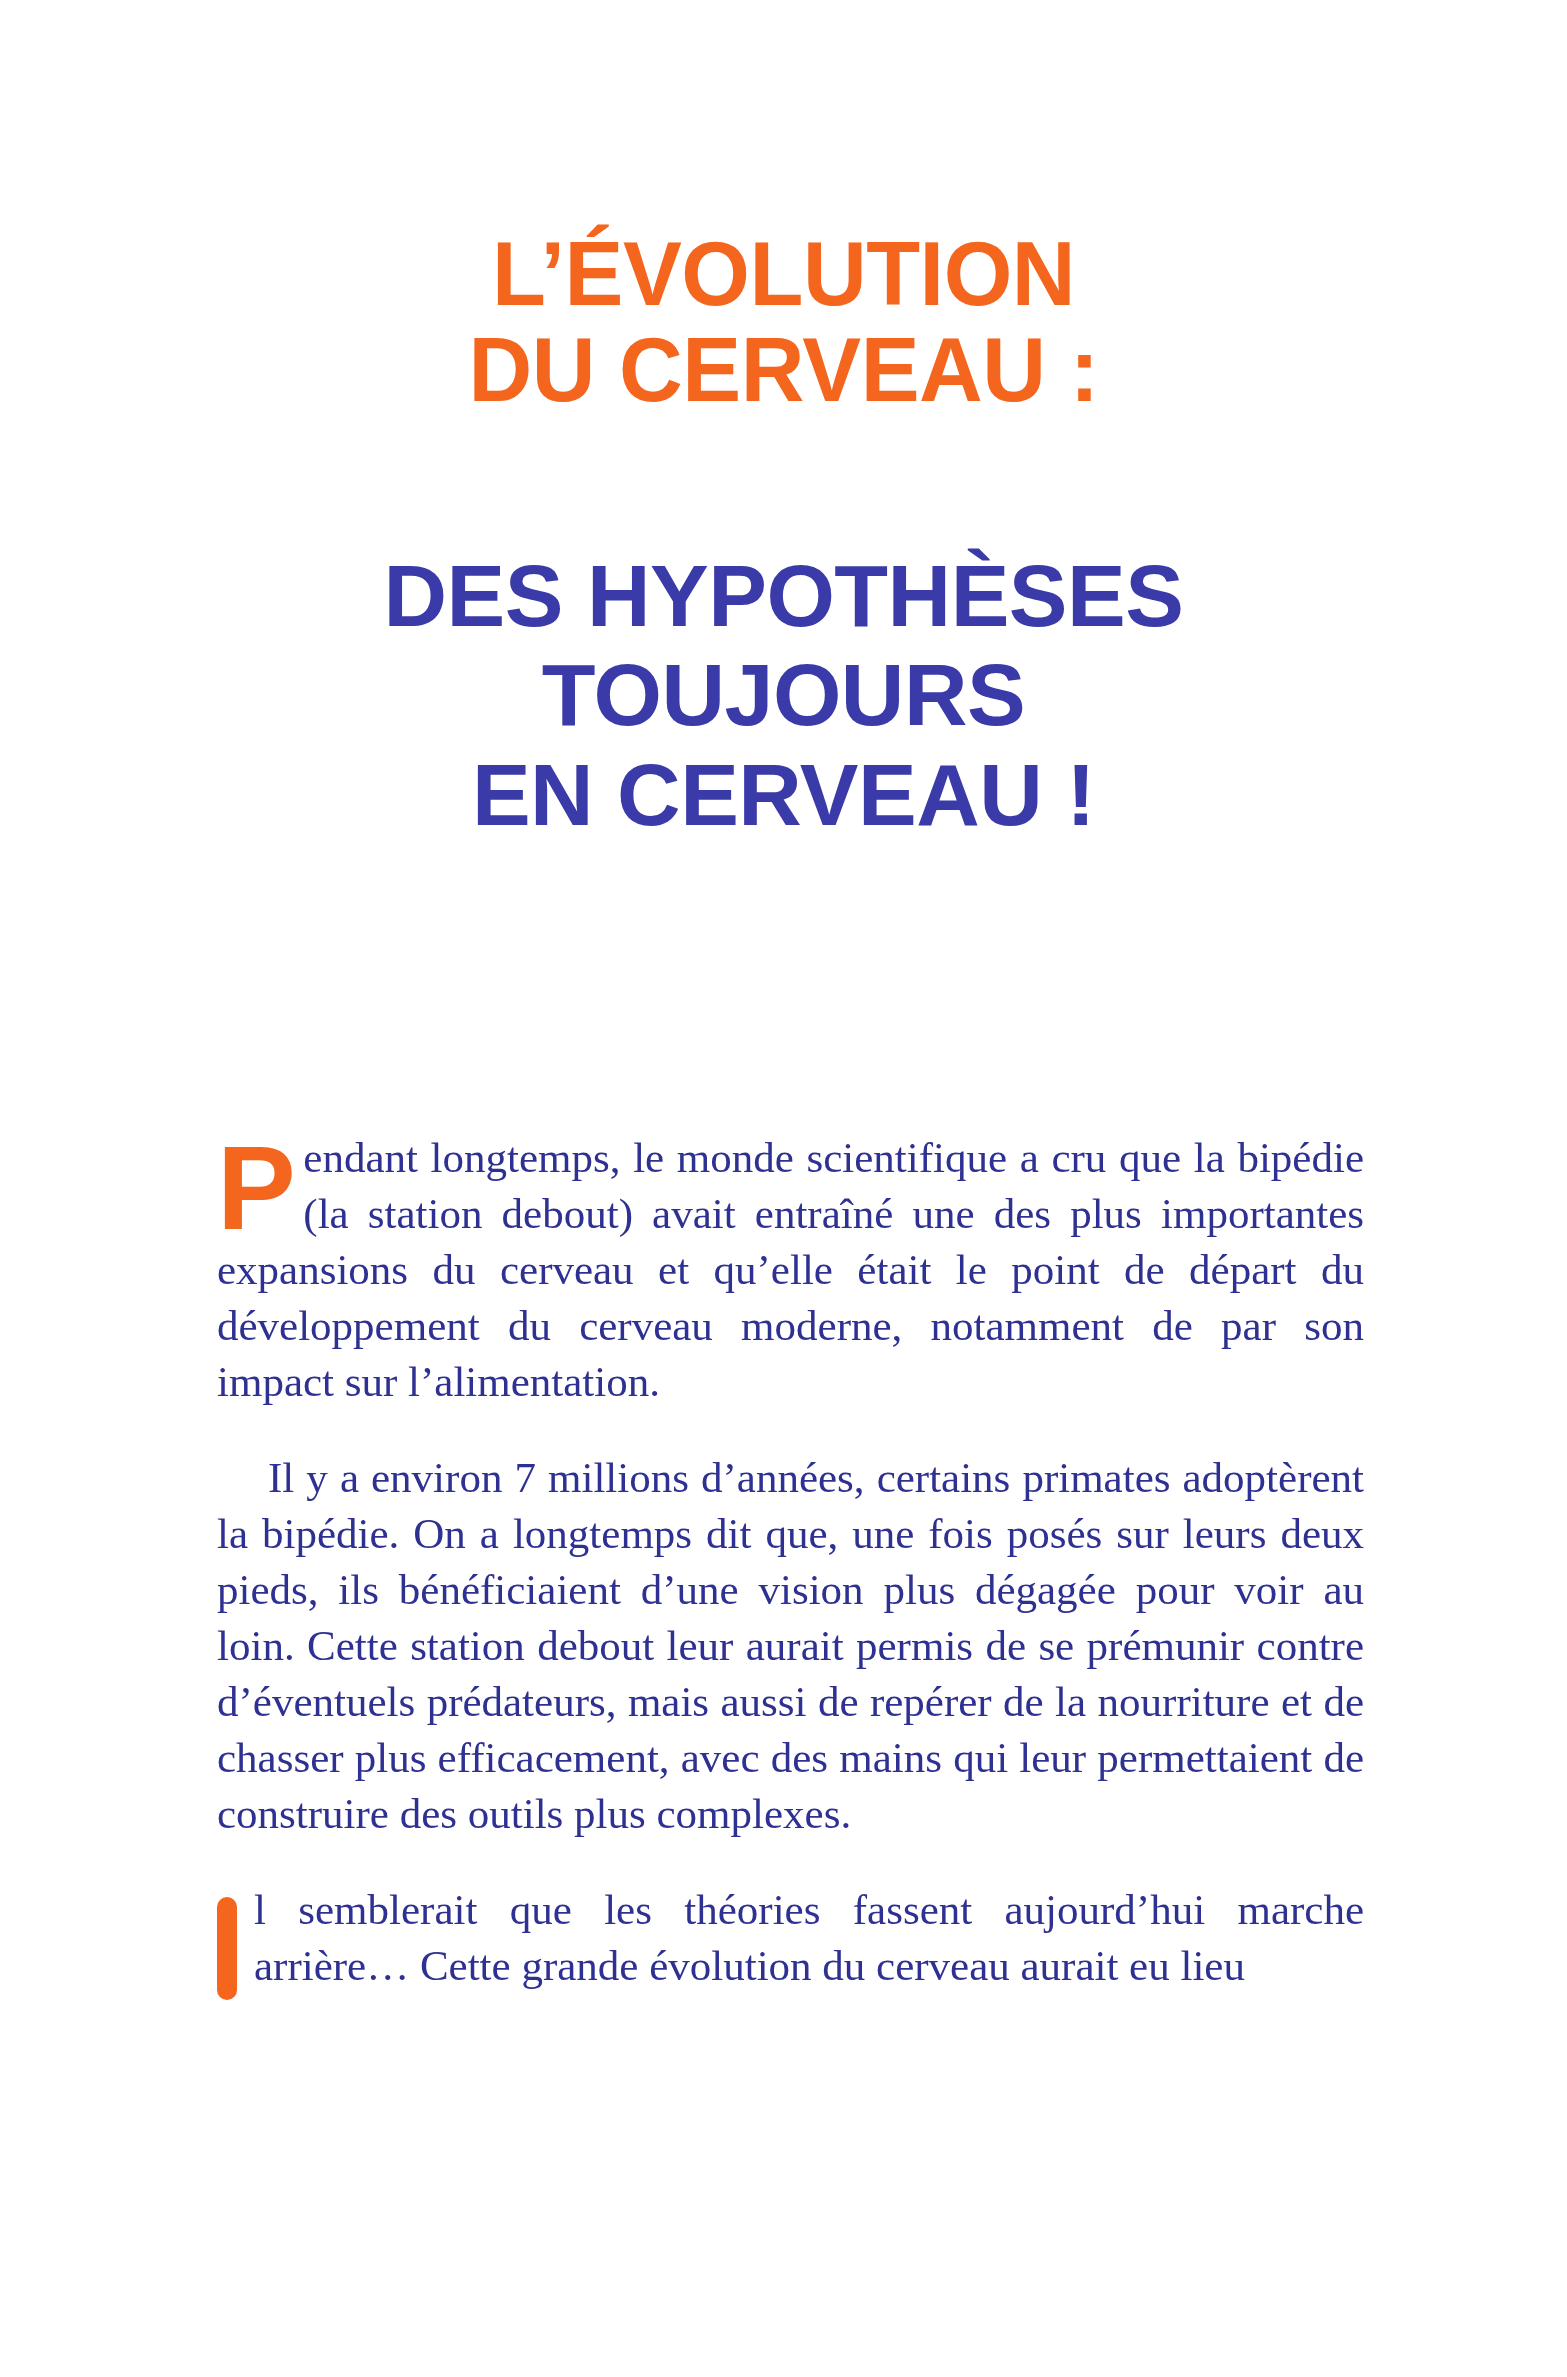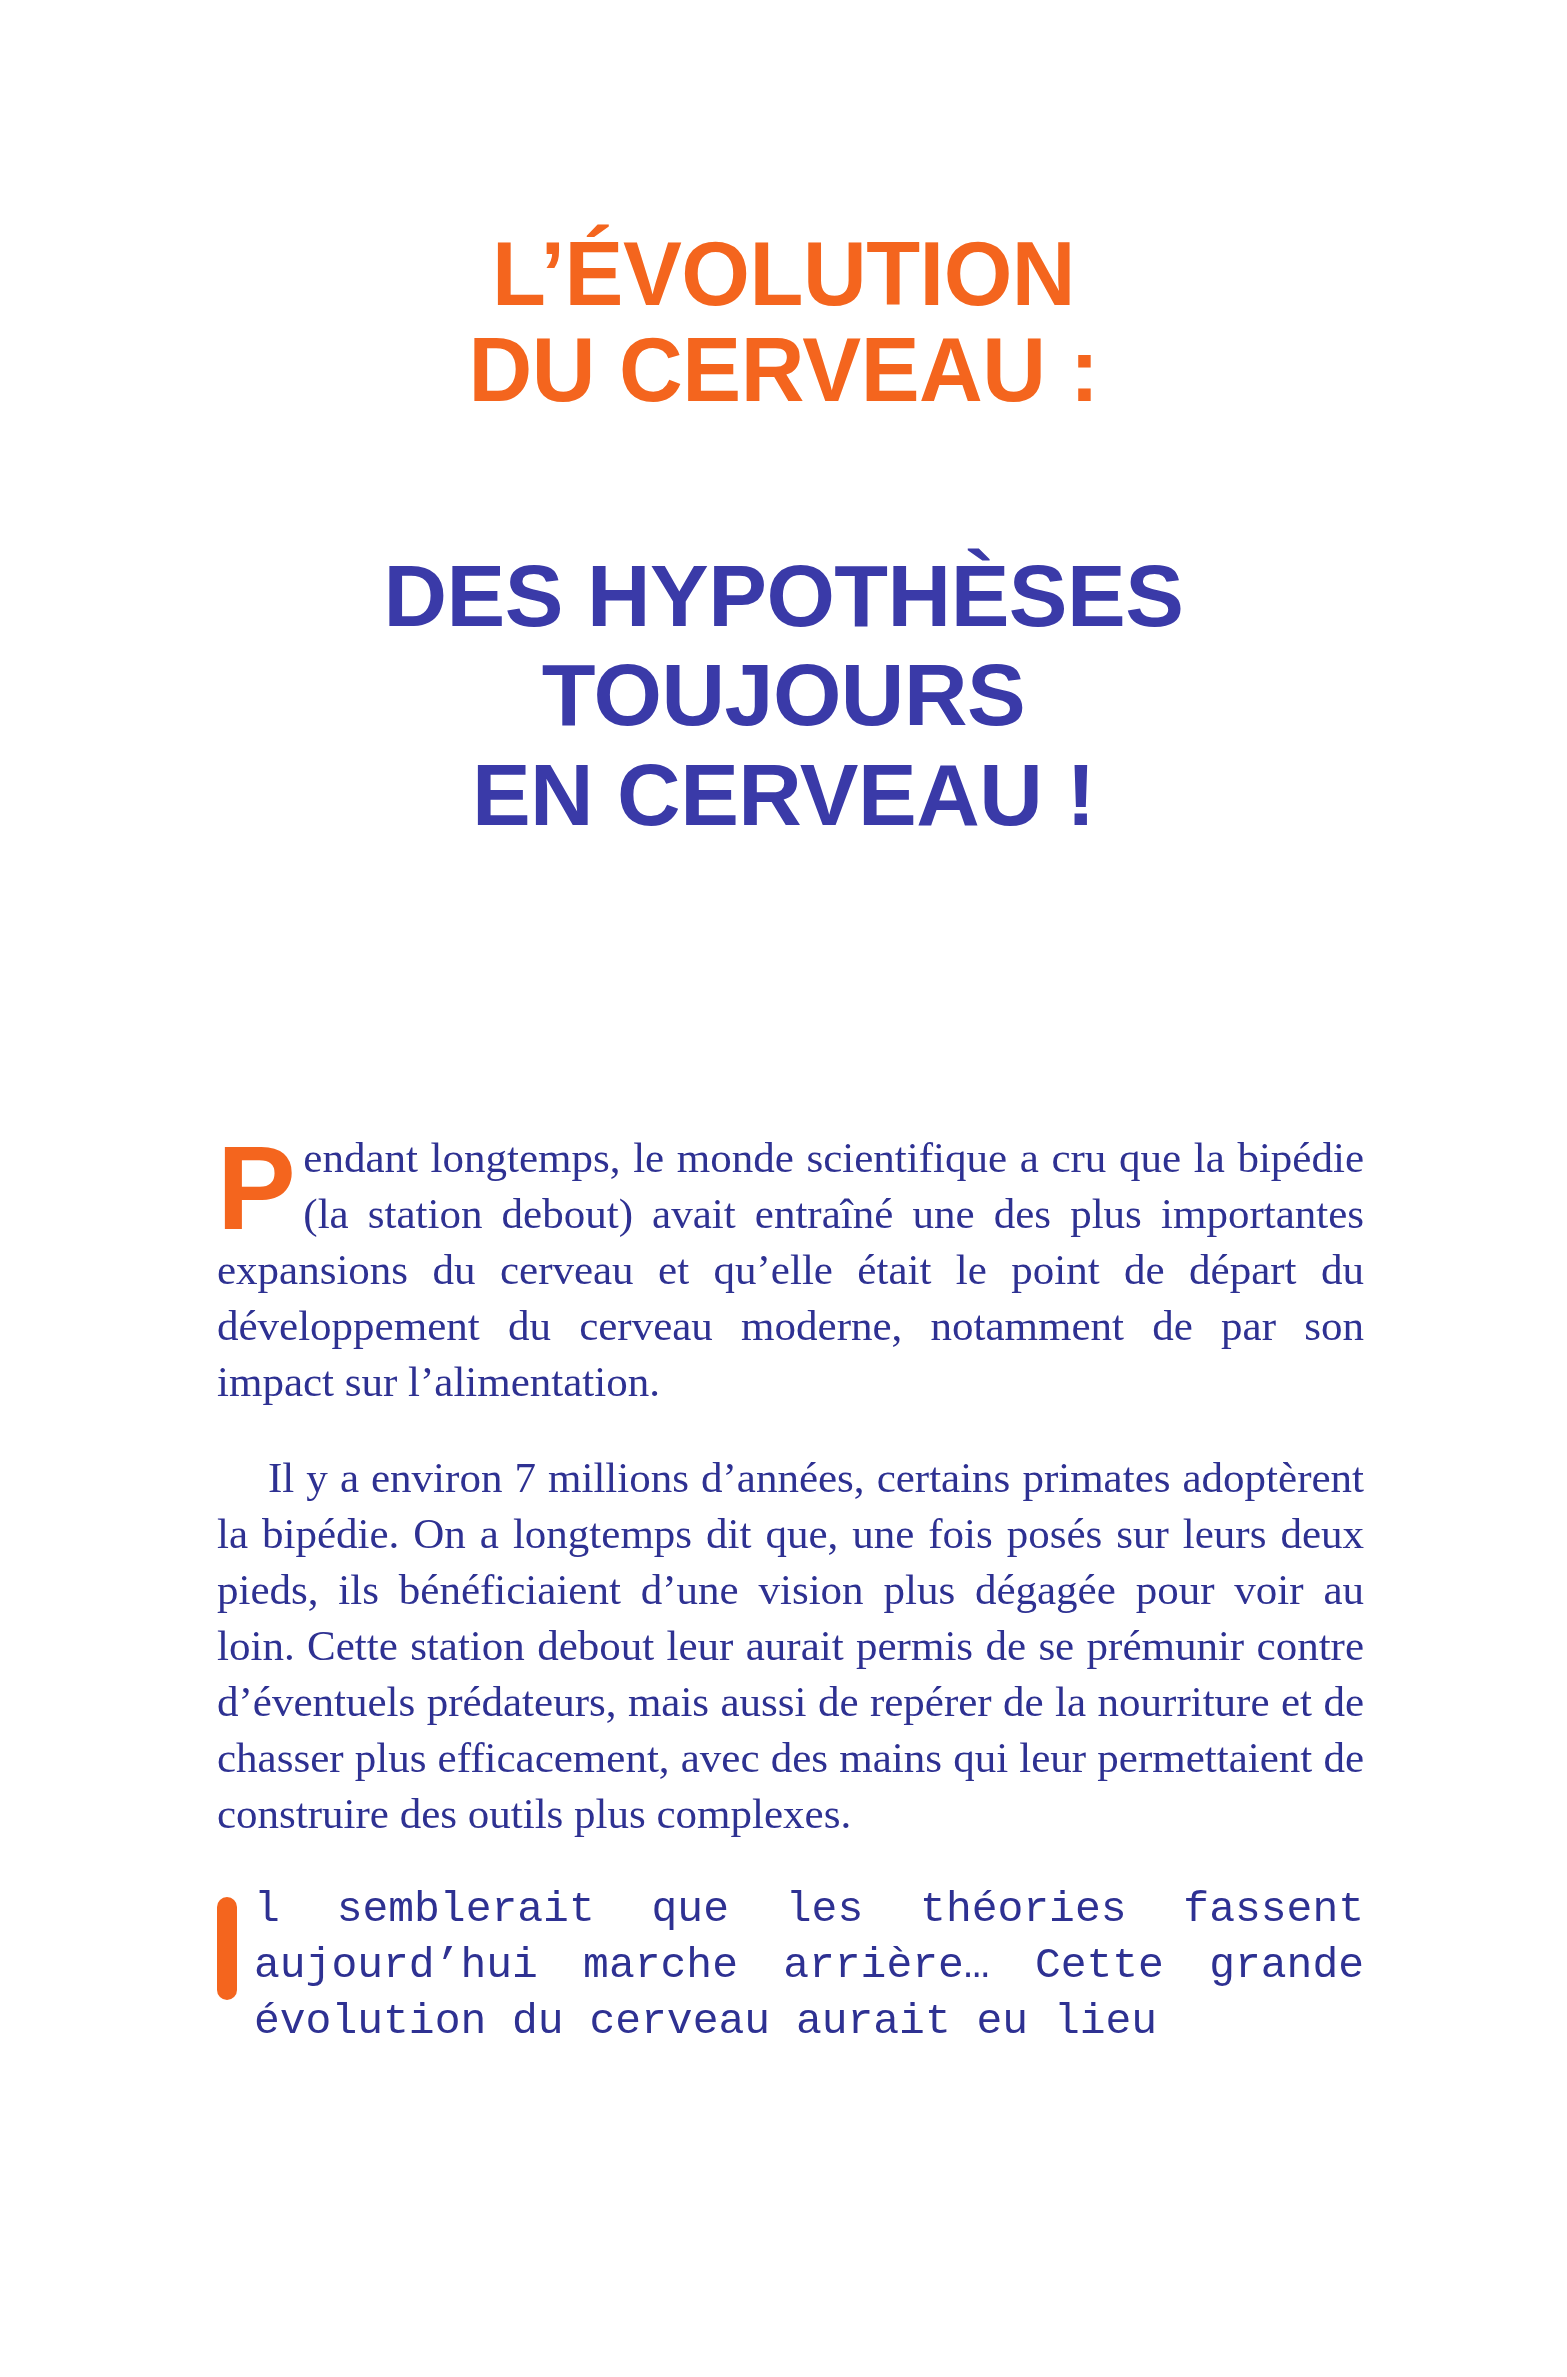--- a/index.html
+++ b/index.html
@@ -85,21 +85,20 @@
     margin: 0 0 40px 0;
     hyphens: manual;
   }
 
   .para.indent {
     text-indent: 51px;
   }
 
   .para:last-child {
     margin-bottom: 16px;
-    font-family: Liberation Mono, monospace;
   }
 
   
   .dropcap {
     float: left;
     color: #F4651E;
     font-family: "Liberation Sans Narrow", "Liberation Sans", "DejaVu Sans", sans-serif;
     font-weight: bold;
     font-size: 118px;
     line-height: 95px;

